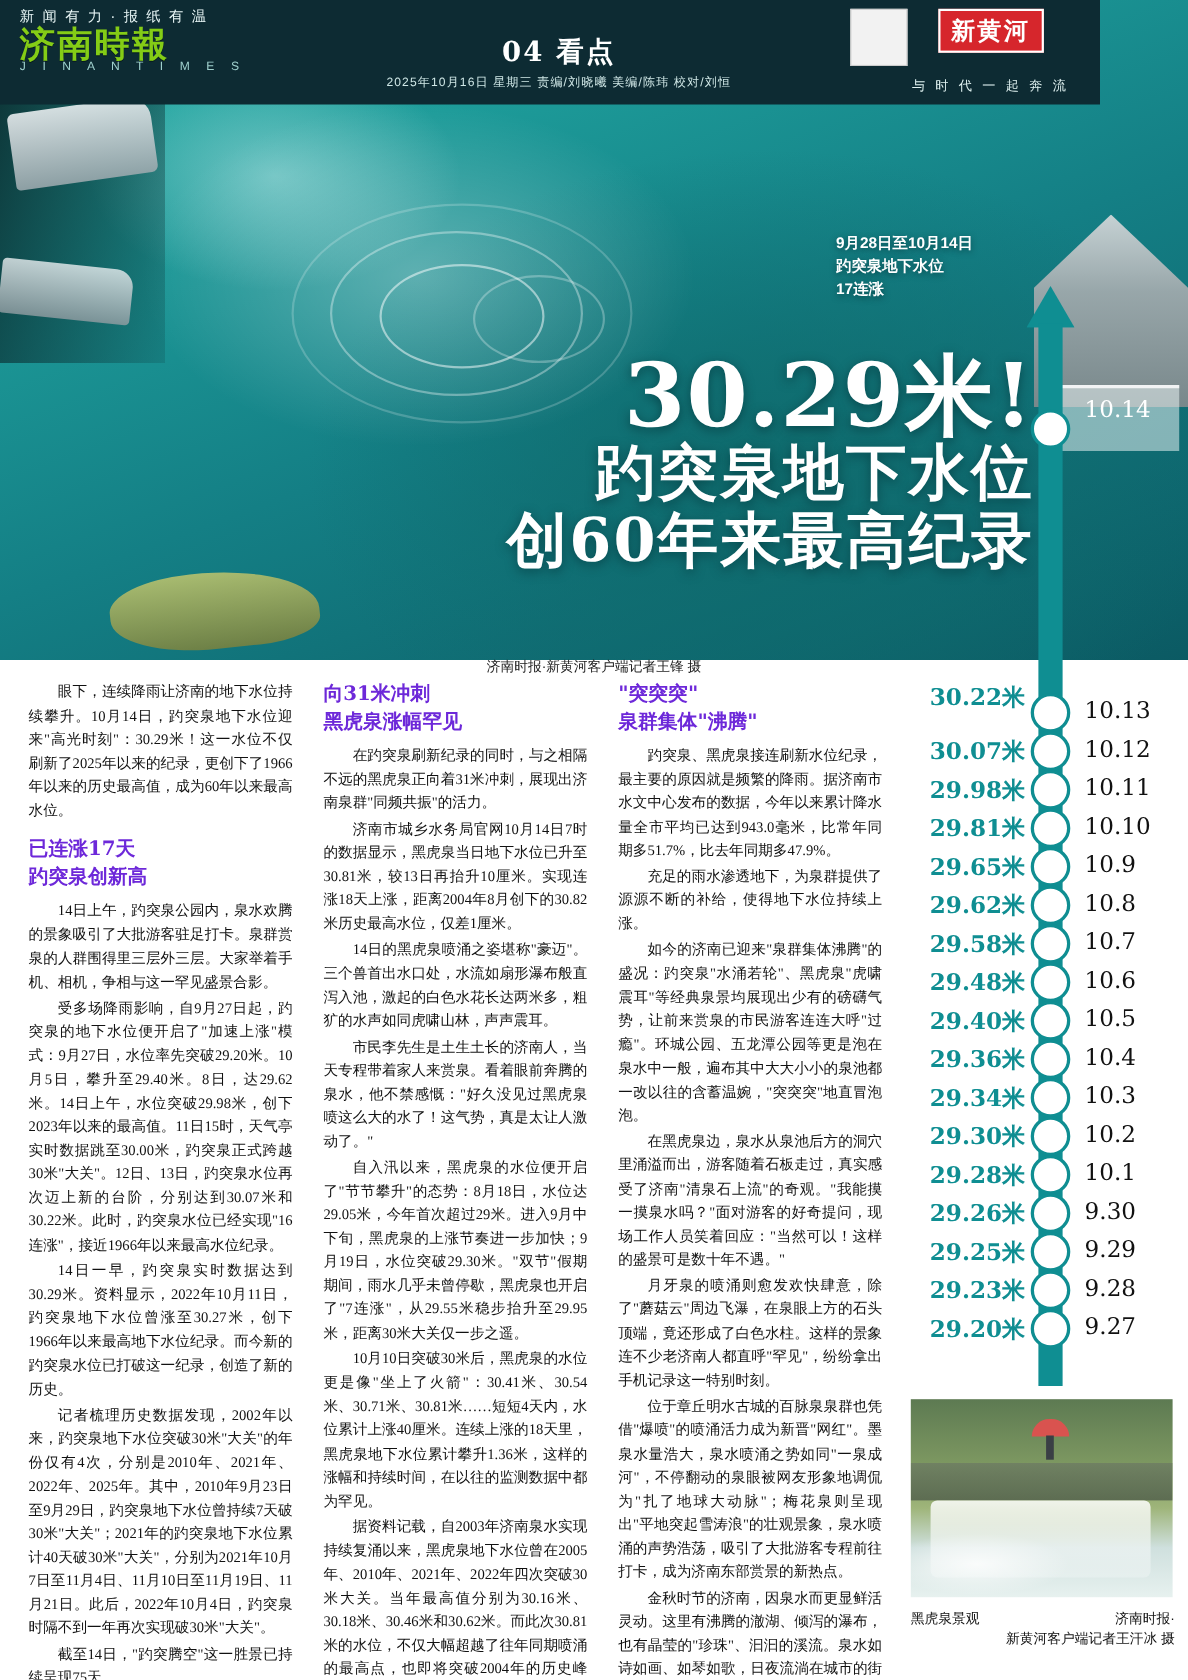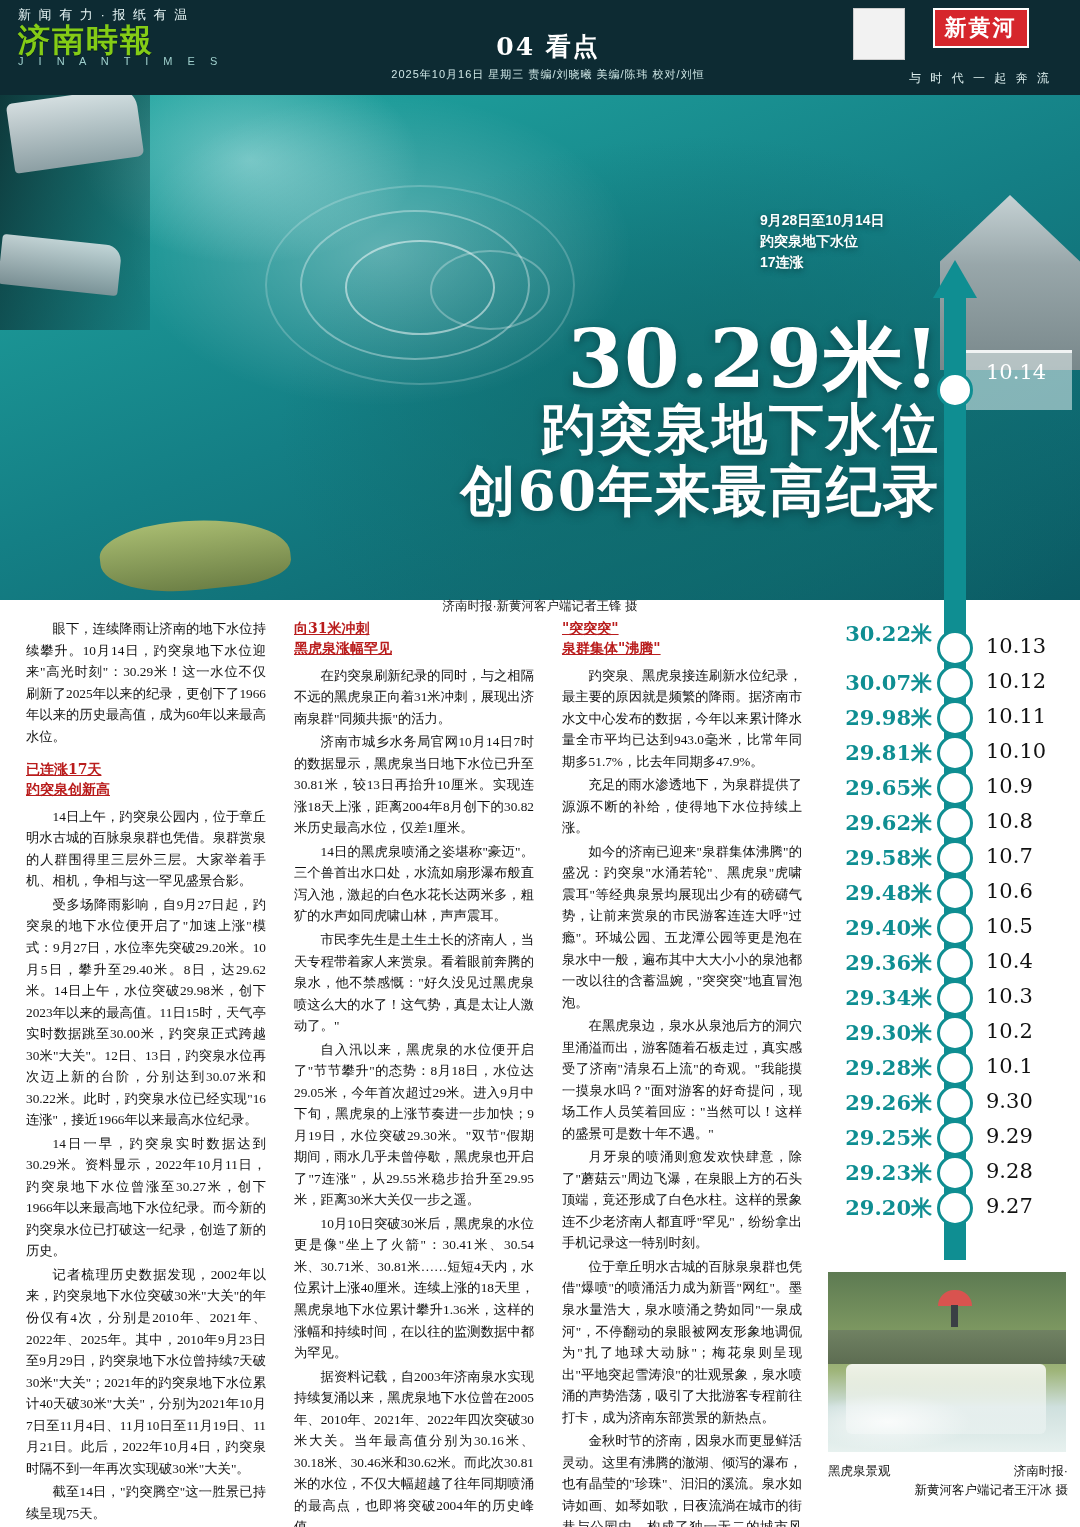--- a/index.html
+++ b/index.html
@@ -7,21 +7,21 @@
   body {
     width:1080px; height:1527px;
     background:#ffffff;
     font-family:"Liberation Serif", serif;
     position:relative;
     overflow:hidden;
   }
 
   
   .masthead {
-    position:absolute; top:0; left:0; width:1080px; height:95px;
+    position:absolute; top:0; left:0; width:1000px; height:95px;
     background:#0d2b33;
     z-index:6;
   }
   .mh-logo {
     position:absolute; left:18px; top:6px; width:260px; color:#fff;
   }
   .mh-logo .kicker {
     font-size:13px; letter-spacing:2px; color:#e8f6f6; font-family:"Liberation Sans",sans-serif;
   }
   .mh-logo .bigname {
@@ -164,22 +164,22 @@
   }
   .col {
     position:absolute; top:0; width:240px; height:890px;
     font-size:13.3px; line-height:1.62; color:#111; text-align:justify;
   }
   .col.c1 { left:0; }
   .col.c2 { left:268px; }
   .col.c3 { left:536px; }
   .col p { margin:0 0 2px 0; text-indent:2em; }
   .sub-h {
-    font-size:14px; font-weight:bold; line-height:1.45; margin:12px 0 6px 0;
-    font-family:"DejaVu Serif",serif; color:#b91c1c;text-decoration:underline;
+    font-size:18px; font-weight:bold; line-height:1.45; margin:12px 0 6px 0;
+    font-family:"DejaVu Serif",serif; color:#6d28d9;
   }
   .sub-h.first { margin-top:0; }
 
   
   .bphoto {
     position:absolute; left:828px; top:1272px; width:238px; height:180px;
     background:
       radial-gradient(ellipse 120px 40px at 60px 150px, rgba(255,255,255,.8), rgba(255,255,255,0) 70%),
       linear-gradient(180deg,#5d7a52 0%, #7f9a62 35%, #9fb57a 55%, #cfe0de 75%, #e7f1ef 100%);
     overflow:hidden; z-index:5;
@@ -312,21 +312,21 @@
       <div class="tl-row-date" style="top: 934px;">9.27</div>
     </div>
 </div>
 
 <div class="cols">
 
   <div class="col c1">
     <p>眼下，连续降雨让济南的地下水位持续攀升。10月14日，趵突泉地下水位迎来"高光时刻"：30.29米！这一水位不仅刷新了2025年以来的纪录，更创下了1966年以来的历史最高值，成为60年以来最高水位。</p>
     <div class="sub-h" style="white-space:pre-line">已连涨17天
 趵突泉创新高</div>
-    <p>14日上午，趵突泉公园内，位于章丘明水古城的百脉泉泉群也凭借。泉群赏泉的人群围得里三层外三层。大家举着手机、相机，争相与这一罕见盛景合影。</p>
+    <p>14日上午，趵突泉公园内，泉水欢腾的景象吸引了大批游客驻足打卡。泉群赏泉的人群围得里三层外三层。大家举着手机、相机，争相与这一罕见盛景合影。</p>
     <p>受多场降雨影响，自9月27日起，趵突泉的地下水位便开启了"加速上涨"模式：9月27日，水位率先突破29.20米。10月5日，攀升至29.40米。8日，达29.62米。14日上午，水位突破29.98米，创下2023年以来的最高值。11日15时，天气亭实时数据跳至30.00米，趵突泉正式跨越30米"大关"。12日、13日，趵突泉水位再次迈上新的台阶，分别达到30.07米和30.22米。此时，趵突泉水位已经实现"16连涨"，接近1966年以来最高水位纪录。</p>
     <p>14日一早，趵突泉实时数据达到30.29米。资料显示，2022年10月11日，趵突泉地下水位曾涨至30.27米，创下1966年以来最高地下水位纪录。而今新的趵突泉水位已打破这一纪录，创造了新的历史。</p>
     <p>记者梳理历史数据发现，2002年以来，趵突泉地下水位突破30米"大关"的年份仅有4次，分别是2010年、2021年、2022年、2025年。其中，2010年9月23日至9月29日，趵突泉地下水位曾持续7天破30米"大关"；2021年的趵突泉地下水位累计40天破30米"大关"，分别为2021年10月7日至11月4日、11月10日至11月19日、11月21日。此后，2022年10月4日，趵突泉时隔不到一年再次实现破30米"大关"。</p>
     <p>截至14日，"趵突腾空"这一胜景已持续呈现75天。</p>
   </div>
 
   <div class="col c2">
     <div class="sub-h first" style="white-space:pre-line">向31米冲刺
 黑虎泉涨幅罕见</div>
     <p>在趵突泉刷新纪录的同时，与之相隔不远的黑虎泉正向着31米冲刺，展现出济南泉群"同频共振"的活力。</p>

